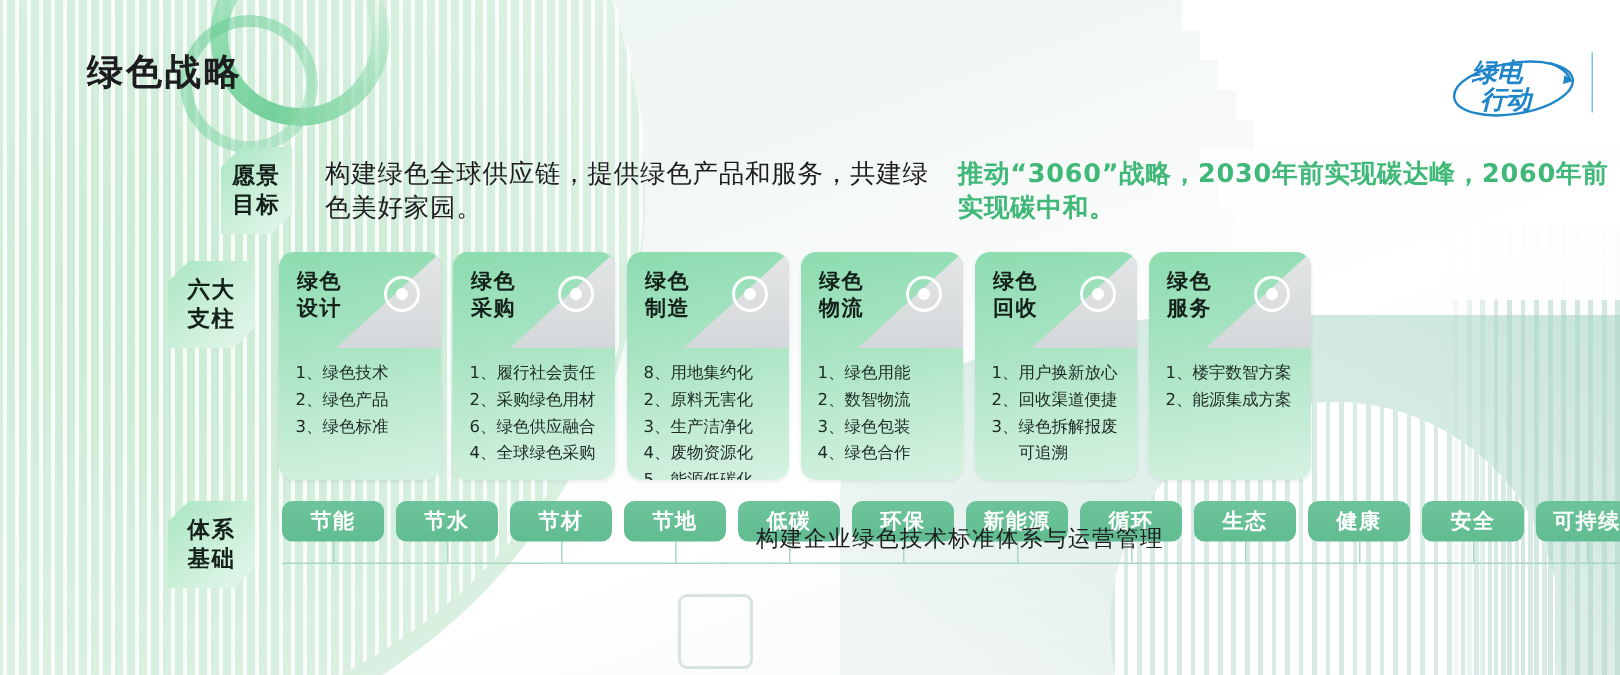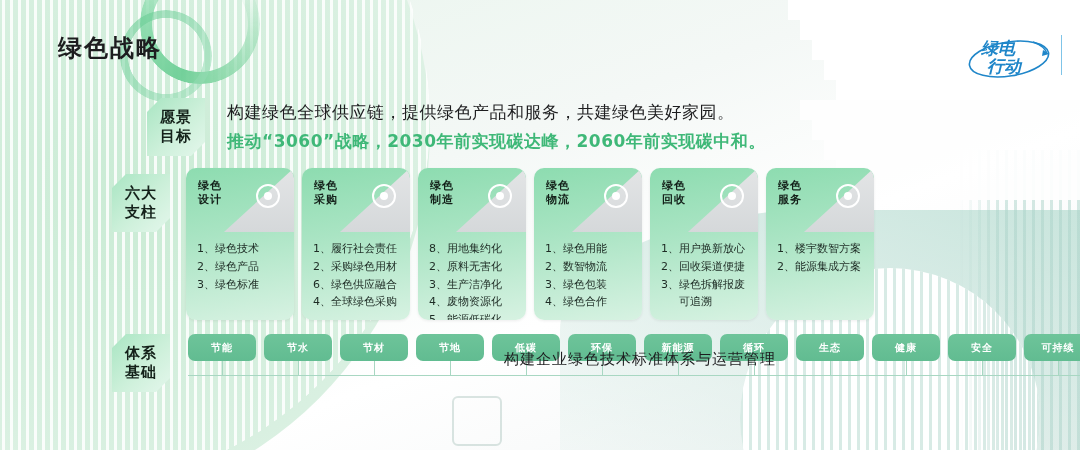--- a/index.html
+++ b/index.html
@@ -103,21 +103,21 @@
     width:58px;height:58px;
     display:flex;flex-direction:column;align-items:center;justify-content:center;
     background:linear-gradient(135deg,#a8e5c2 0%, #cdf0da 55%, #e4f7ec 100%);
     clip-path:polygon(14px 0,100% 0,100% calc(100% - 14px),calc(100% - 14px) 100%,0 100%,0 14px);
     color:#14211a;font-weight:bold;font-size:15px;line-height:1.25;letter-spacing:1px;
     font-family:"DejaVu Sans","Liberation Sans",sans-serif;
   }
 
   
   .vision-row{position:absolute;left:112px;top:98px;display:flex;align-items:center;gap:22px;margin-left:35px;}
-  .vision-text{display:flex;flex-direction:column;gap:6px;}
+  .vision-text{display:flex;flex-direction:row;gap:6px;}
   .vision-l1{
     font-size:17px;color:#1d1d1f;letter-spacing:.5px;
     font-family:"DejaVu Sans","Liberation Sans",sans-serif;
   }
   .vision-l2{
     font-size:17px;font-weight:bold;color:#3fb878;letter-spacing:.5px;
     font-family:"DejaVu Sans","Liberation Sans",sans-serif;
   }
 
   
@@ -135,42 +135,42 @@
     clip-path:polygon(100% 0, 100% 100%, 0 100%);
     border-top-right-radius:10px;
   }
   .card-ring{
     position:absolute;right:14px;top:16px;width:20px;height:20px;border-radius:50%;
     border:2px solid #ffffff;display:flex;align-items:center;justify-content:center;
   }
   .card-ring i{display:block;width:8px;height:8px;border-radius:50%;background:#ffffff;}
   .card-title{
     position:absolute;left:12px;top:12px;
-    font-size:11px;font-weight:bold;color:#14211a;line-height:1.25;letter-spacing:1px;
-    font-family:Liberation Mono, monospace;
+    font-size:14px;font-weight:bold;color:#14211a;line-height:1.25;letter-spacing:1px;
+    font-family:Liberation Serif, serif;
   }
   .card-list{
     position:absolute;left:11px;top:72px;right:8px;
     margin:0;padding:0;list-style:none;
   }
   .card-list li{
     font-size:11px;color:#1d2b24;line-height:1.62;white-space:nowrap;
     font-family:"DejaVu Sans","Liberation Sans",sans-serif;
   }
   .card-list li.cont{padding-left:18px;}
 
   
   .found-row{position:absolute;left:112px;top:328px;display:flex;align-items:flex-start;gap:18px;}
   .found-badge{margin-top:6px;}
   .tags-wrap{position:relative;padding-top:6px;}
   .tags{display:flex;gap:8px;}
   .tag{
     height:27px;min-width:46px;padding:0 11px;border-radius:7px;
     background:linear-gradient(180deg,#6ec49a 0%, #61bc91 100%);
-    color:#ffffff;font-size:10px;font-weight:bold;letter-spacing:1px;
+    color:#ffffff;font-size:14px;font-weight:bold;letter-spacing:1px;
     display:flex;align-items:center;justify-content:center;white-space:nowrap;
     font-family:"DejaVu Sans","Liberation Sans",sans-serif;
   }
   .connector{position:relative;height:22px;margin-top:0;}
   .connector .stem{position:absolute;top:0;width:1px;height:14px;background:#a8d7c2;}
   .connector .rail{position:absolute;top:14px;left:0;right:0;height:1px;background:#a8d7c2;}
   .found-caption{
     position:absolute;left:0;right:0;top:22px;text-align:center;
     font-size:15px;color:#1d1d1f;letter-spacing:1px;
     font-family:"DejaVu Sans","Liberation Sans",sans-serif;

